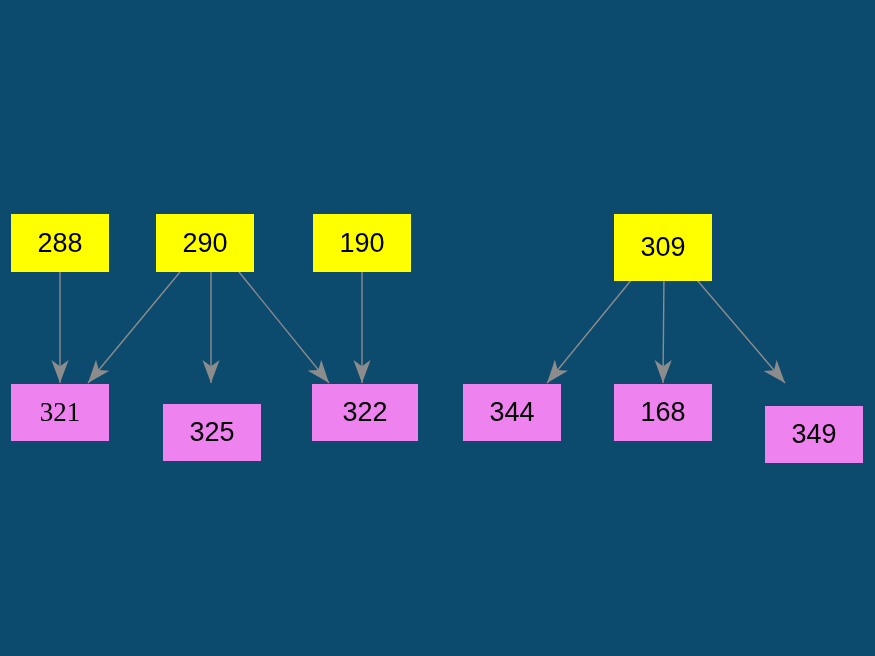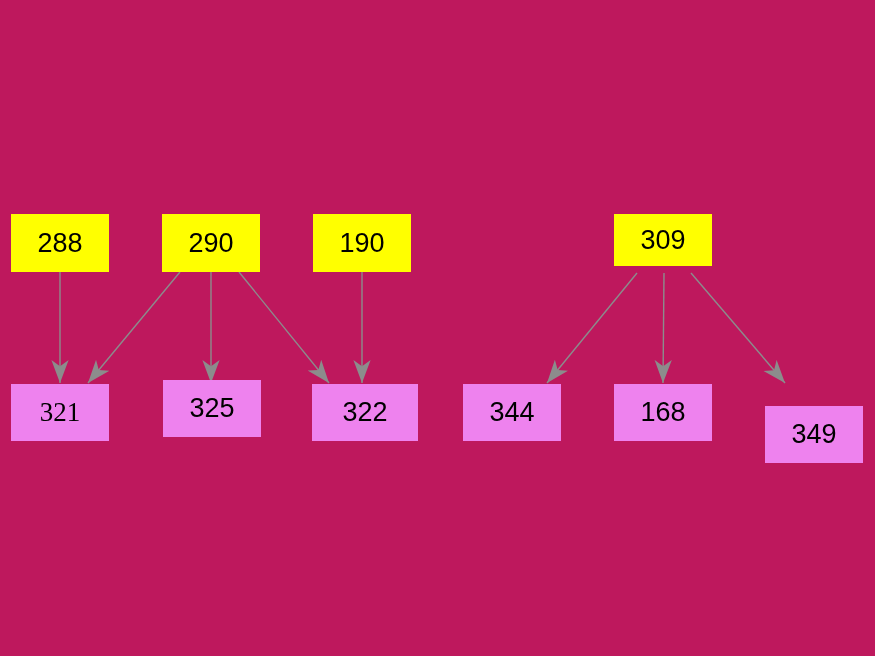--- a/index.html
+++ b/index.html
@@ -5,21 +5,21 @@
   html, body {
     margin: 0;
     padding: 0;
     background: #ffffff;
     font-family: "Liberation Sans", sans-serif;
   }
   .canvas {
     position: relative;
     width: 875px;
     height: 656px;
-    background: #be185d;
+    background: #0c4a6e;
     overflow: hidden;
   }
   .edge-layer {
     position: absolute;
     left: 0;
     top: 0;
     width: 875px;
     height: 656px;
   }
   .node {
@@ -49,23 +49,23 @@
         <line x1="211" y1="272" x2="211" y2="383" stroke="#8c8c8c" stroke-width="1.4" marker-end="url(#arrowhead)"></line>
         <line x1="239" y1="272" x2="329" y2="383" stroke="#8c8c8c" stroke-width="1.4" marker-end="url(#arrowhead)"></line>
         <line x1="362" y1="272" x2="362" y2="383" stroke="#8c8c8c" stroke-width="1.4" marker-end="url(#arrowhead)"></line>
         <line x1="637" y1="273" x2="547" y2="383" stroke="#8c8c8c" stroke-width="1.4" marker-end="url(#arrowhead)"></line>
         <line x1="664" y1="273" x2="663" y2="383" stroke="#8c8c8c" stroke-width="1.4" marker-end="url(#arrowhead)"></line>
         <line x1="691" y1="273" x2="785" y2="383" stroke="#8c8c8c" stroke-width="1.4" marker-end="url(#arrowhead)"></line>
       </g>
   </svg>
   <div id="node-layer">
       <div class="node" style="left: 11px; top: 214px; width: 98px; height: 58px; background: rgb(255, 255, 0);">288</div>
-      <div class="node" style="left: 162px; top: 214px; width: 98px; height: 58px; background: rgb(255, 255, 0);">290</div>
+      <div class="node" style="left: 156px; top: 214px; width: 98px; height: 58px; background: rgb(255, 255, 0);">290</div>
       <div class="node" style="left: 313px; top: 214px; width: 98px; height: 58px; background: rgb(255, 255, 0);">190</div>
-      <div class="node" style="left: 614px; top: 214px; width: 98px; height: 52px; background: rgb(255, 255, 0);">309</div>
+      <div class="node" style="left: 614px; top: 214px; width: 98px; height: 67px; background: rgb(255, 255, 0);">309</div>
       <div class="node" style="left: 11px; top: 384px; width: 98px; height: 57px; background: rgb(238, 130, 238); font-family: Liberation Serif, serif;">321</div>
-      <div class="node" style="left: 163px; top: 380px; width: 98px; height: 57px; background: rgb(238, 130, 238);">325</div>
+      <div class="node" style="left: 163px; top: 404px; width: 98px; height: 57px; background: rgb(238, 130, 238);">325</div>
       <div class="node" style="left: 312px; top: 384px; width: 106px; height: 57px; background: rgb(238, 130, 238);">322</div>
       <div class="node" style="left: 463px; top: 384px; width: 98px; height: 57px; background: rgb(238, 130, 238);">344</div>
       <div class="node" style="left: 614px; top: 384px; width: 98px; height: 57px; background: rgb(238, 130, 238);">168</div>
       <div class="node" style="left: 765px; top: 384px; width: 98px; height: 57px; background: rgb(238, 130, 238); margin-top: 22px;">349</div>
     </div>
 </div>
 
 </body></html>

